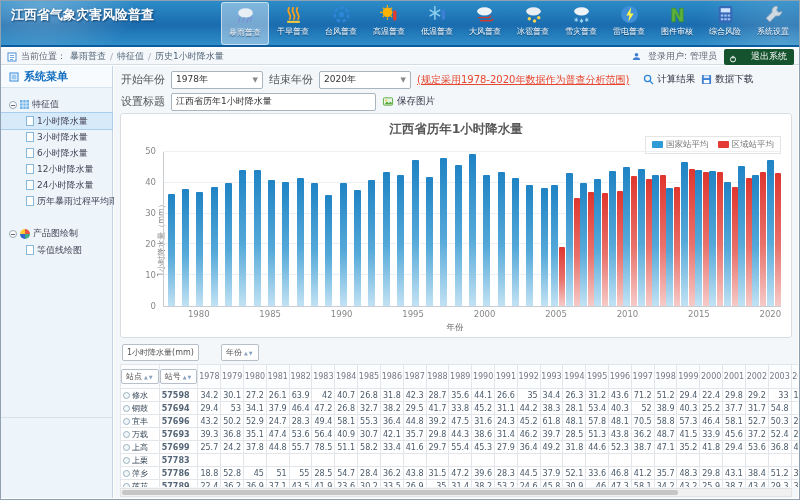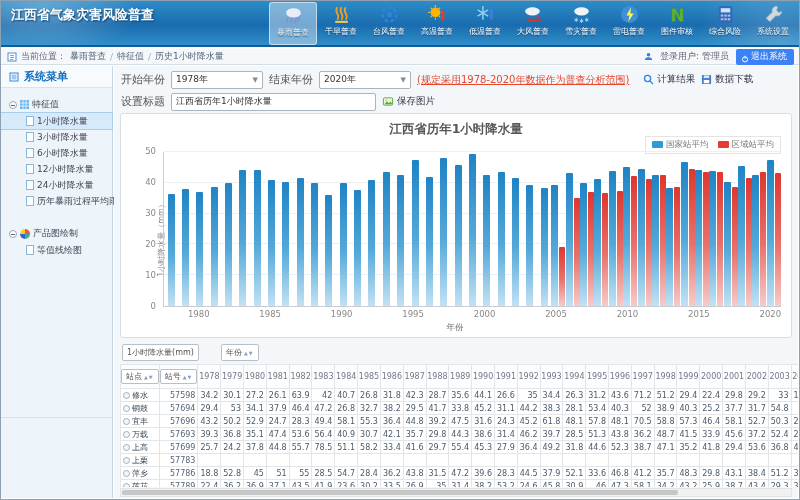--- a/index.html
+++ b/index.html
@@ -24,22 +24,22 @@
   .tb-item svg { width:21px; height:21px; }
   .tb-label { font-size:8px; color:#fff; margin-top:1px; text-shadow:0 1px 1px #0a3a66; white-space:nowrap; }
 
   
   .crumbbar { position:absolute; top:48px; left:0; width:100%; height:16px; background:#f4f8fb;
     border-bottom:1px solid #d3dde6; display:flex; align-items:center; font-size:9px; color:#667; }
   .crumb-left { display:flex; align-items:center; gap:4px; padding-left:6px; }
   .crumb-seg { color:#567; }
   .crumb-sep { color:#aab; }
   .crumb-right { position:absolute; right:5px; display:flex; align-items:center; gap:7px; }
-  .logout-btn { background:#3b82f6; color:#fff; border-radius:2px; padding:1px 7px 2px 5px;
-    font-size:9px; display:flex; align-items:flex-end; gap:2px; cursor:pointer; }
+  .logout-btn { background:#14532d; color:#fff; border-radius:2px; padding:1px 7px 2px 5px;
+    font-size:9px; display:flex; align-items:flex-end; gap:14px; cursor:pointer; }
 
   
   .sidebar { position:absolute; top:65px; left:0; width:112px; bottom:1px; background:#edf4fa;
     border-right:1px solid #c4d4e2; }
   .sb-title { height:22px; padding:4px 8px; display:flex; align-items:center; gap:5px;
     color:#1670c0; font-weight:bold; font-size:11px; background:#f7fbfe; border-bottom:1px solid #d8e4ee; }
   .tree { padding:8px 0 0 0; font-size:9px; color:#445; border-bottom:1px solid #d5e2ec; height:330px; }
   .tree-parent { display:flex; align-items:center; gap:3px; height:17px; padding-left:8px; cursor:pointer; }
   .tree-child { display:flex; align-items:center; gap:3px; height:16px; padding-left:25px; cursor:pointer; white-space:nowrap; }
   .tree-child.selected { background:#d7eaf9; outline:1px solid #a9cdea; }
@@ -92,21 +92,21 @@
   .fb-years { margin-left:22px; }
   .sort-arrows { font-size:5px; color:#8aa4c0; letter-spacing:1px; }
   .table-wrap { position:absolute; top:298px; left:6px; right:0; bottom:11px; overflow:hidden; background:#fff; }
   table { border-collapse:collapse; table-layout:fixed; font-size:8px; }
   th, td { border:1px solid #e2e6ea; }
   thead th { background:#fcfdfe; font-weight:normal; color:#667; }
   .th-col { height:24px; }
   .year-th { width:20px; font-size:8px; color:#778; }
   td { height:13px; color:#4a5a6a; text-align:right; padding:0 2px; white-space:nowrap; overflow:hidden; }
   td.st-name { text-align:left; padding-left:2px; color:#345; }
-  td.st-id { text-align:right; color:#567; }
+  td.st-id { text-align:left; color:#567;font-weight:bold; }
   .row-ico { display:inline-block; width:7px; height:7px; border:1px solid #9ab0c0; border-radius:50%;
     background:#f2f7fa; margin-right:2px; vertical-align:-1px; }
   .hscroll { position:absolute; bottom:1px; left:6px; right:6px; height:9px; background:#f1f1f1;
     border:1px solid #e3e3e3; }
   .hthumb { position:absolute; left:1px; top:1px; height:5px; width:83%; background:#c6c6c6; border-radius:2px; cursor:pointer; }
 </style>
 </head>
 <body>
 
 <div id="app">
@@ -151,20 +151,29 @@
             <rect x="14" y="5" width="3.2" height="10" rx="1.6" fill="#3e7fd6"></rect>
           </svg>
         <span class="tb-label">低温普查</span>
       </div>
       <div class="tb-item">
         <svg viewBox="0 0 20 20">
             <ellipse cx="9" cy="7" rx="7" ry="4" fill="#eef3f7"></ellipse>
             <path d="M3 13h9q3 0 3-2M5 16h9q3 0 3-2" stroke="#d03a2e" stroke-width="1.3" fill="none"></path>
           </svg>
         <span class="tb-label">大风普查</span>
+      </div>
+      <div class="tb-item">
+        <svg viewBox="0 0 20 20">
+            <ellipse cx="10" cy="7" rx="7" ry="4" fill="#e8eef4"></ellipse>
+            <circle cx="6" cy="14" r="1.6" fill="#ffd34d"></circle>
+            <circle cx="11" cy="16.2" r="1.6" fill="#ffd34d"></circle>
+            <circle cx="15" cy="13" r="1.6" fill="#ffd34d"></circle>
+          </svg>
+        <span class="tb-label">冰雹普查</span>
       </div>
       <div class="tb-item">
         <svg viewBox="0 0 20 20">
             <ellipse cx="10" cy="7" rx="7" ry="4" fill="#eef3f8"></ellipse>
             <path d="M5 13v4M3.4 14.2l3.2 1.8M6.6 14.2l-3.2 1.8M10 14v4M8.4 15.2l3.2 1.8M11.6 15.2l-3.2 1.8M15 13v4M13.4 14.2l3.2 1.8M16.6 14.2l-3.2 1.8" stroke="#9fd4f2" stroke-width=".9"></path>
           </svg>
         <span class="tb-label">雪灾普查</span>
       </div>
       <div class="tb-item">
         <svg viewBox="0 0 20 20">

